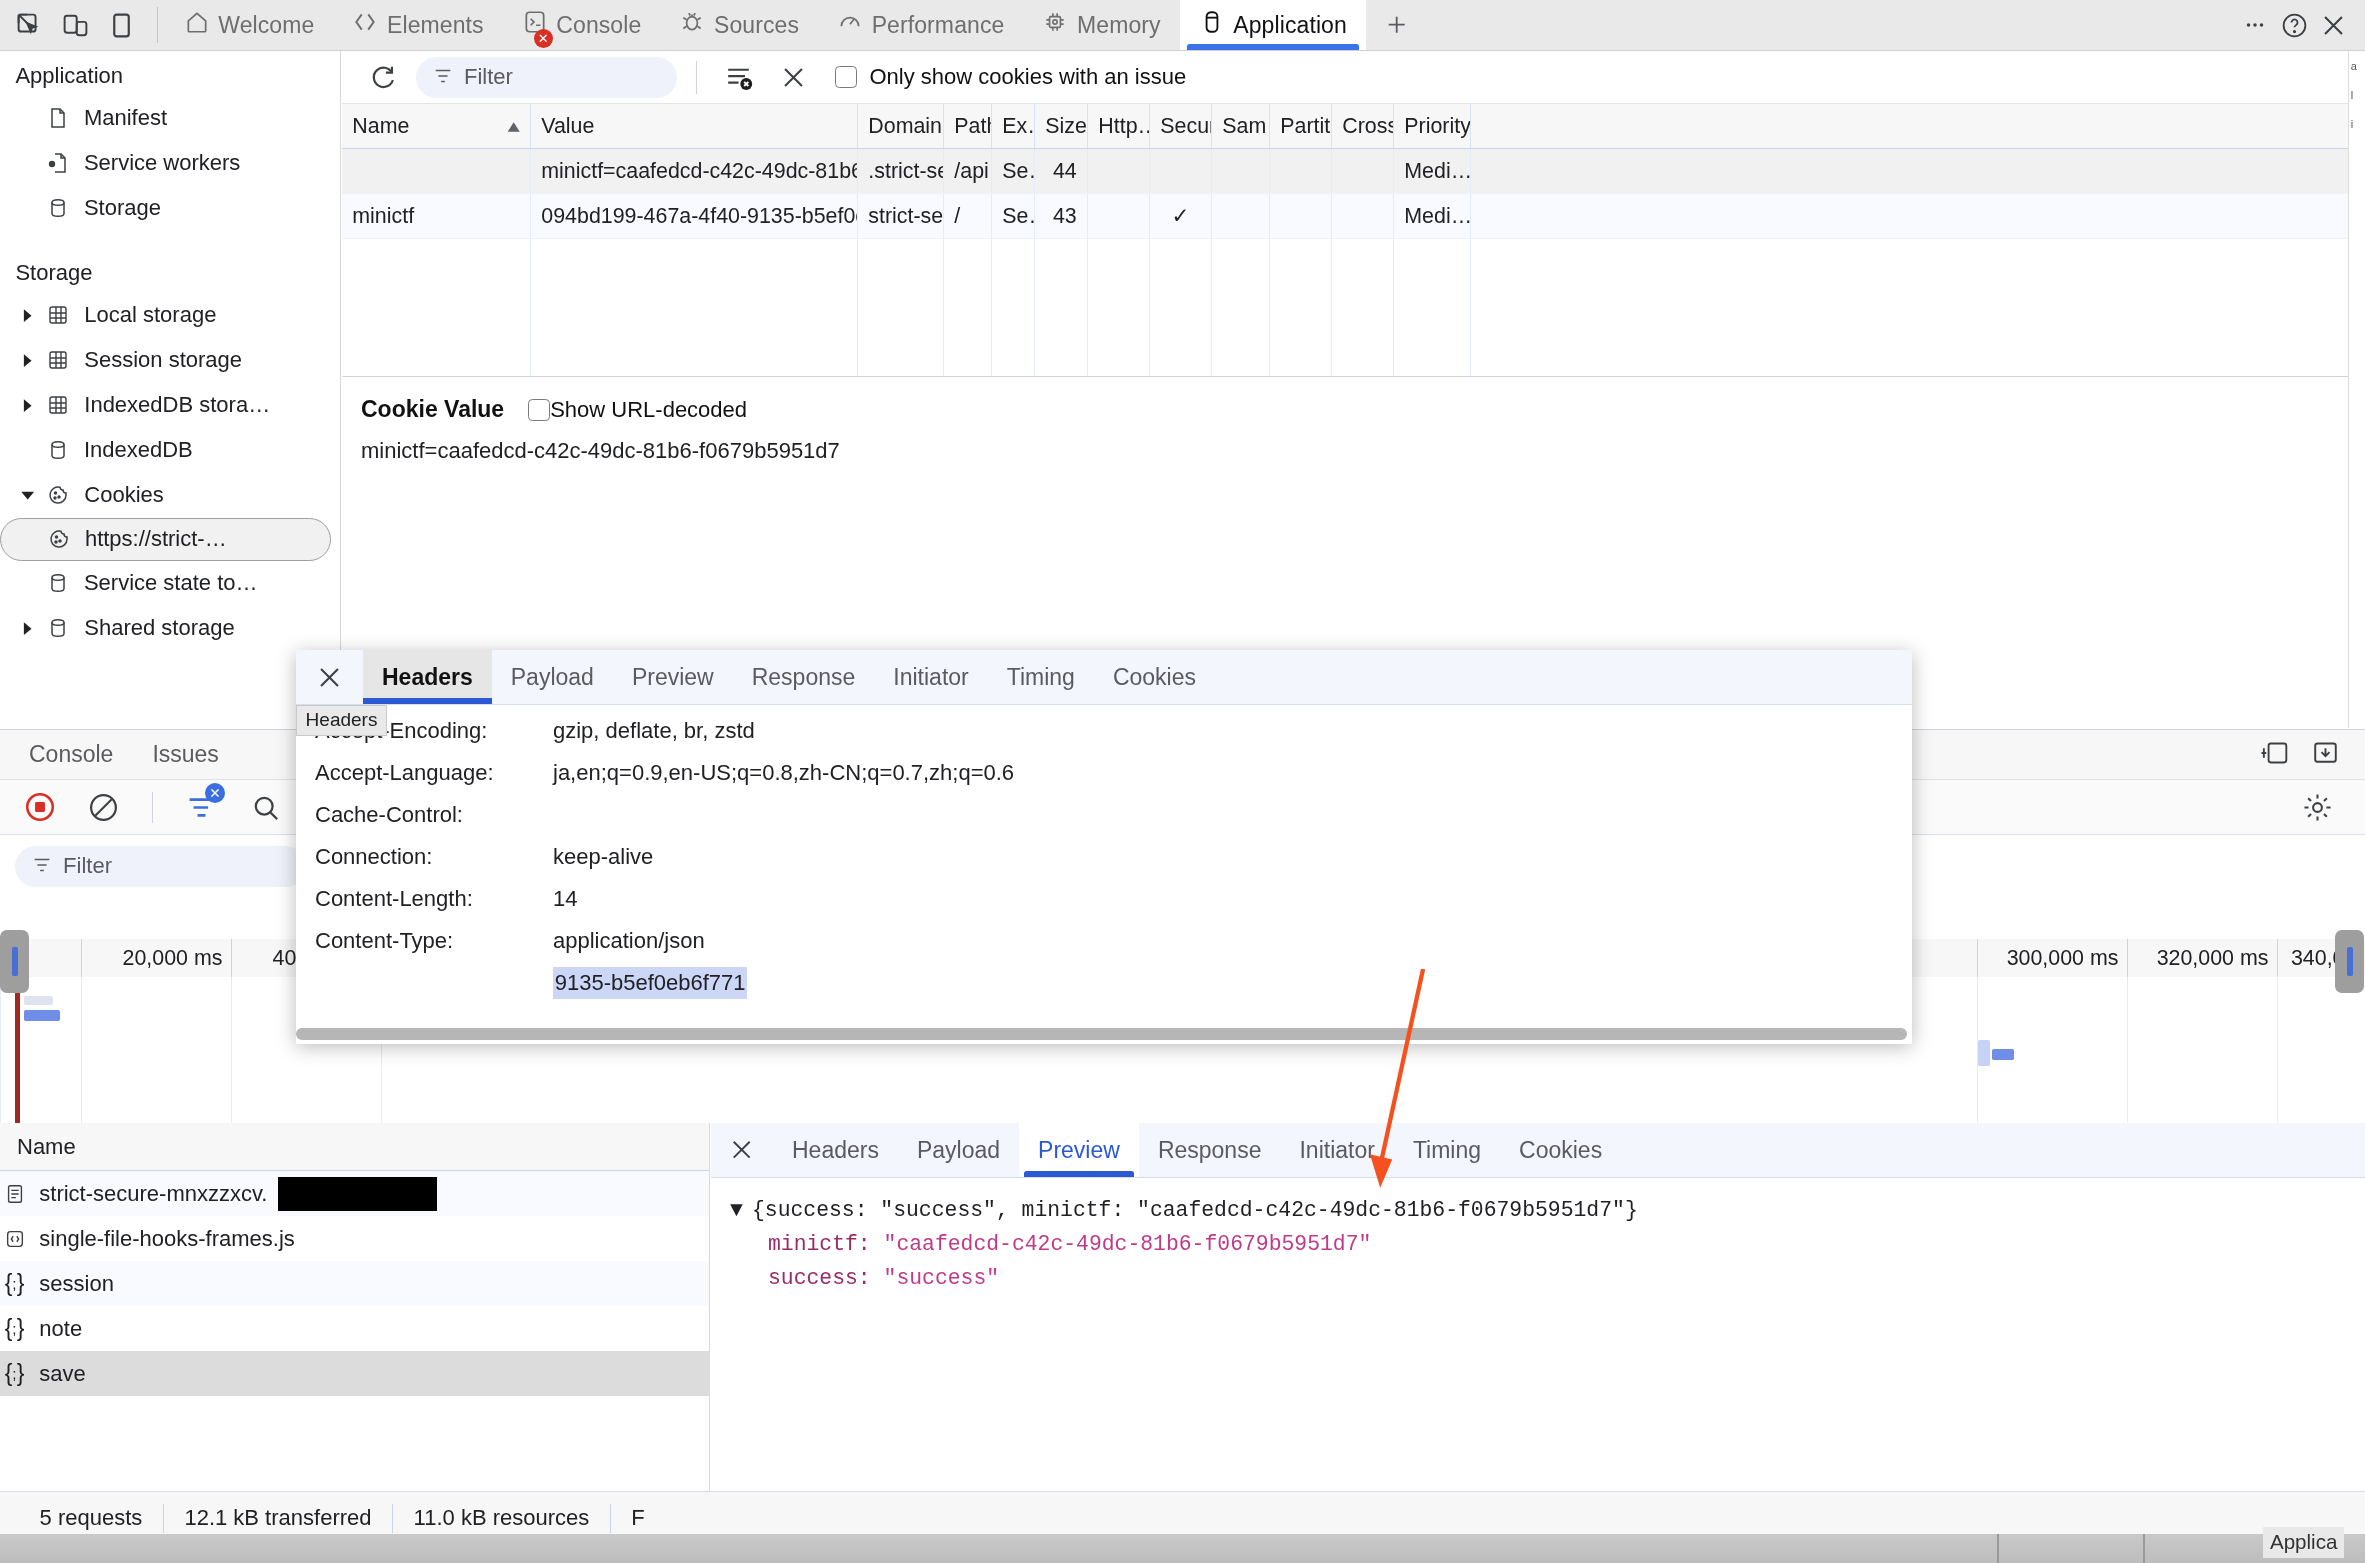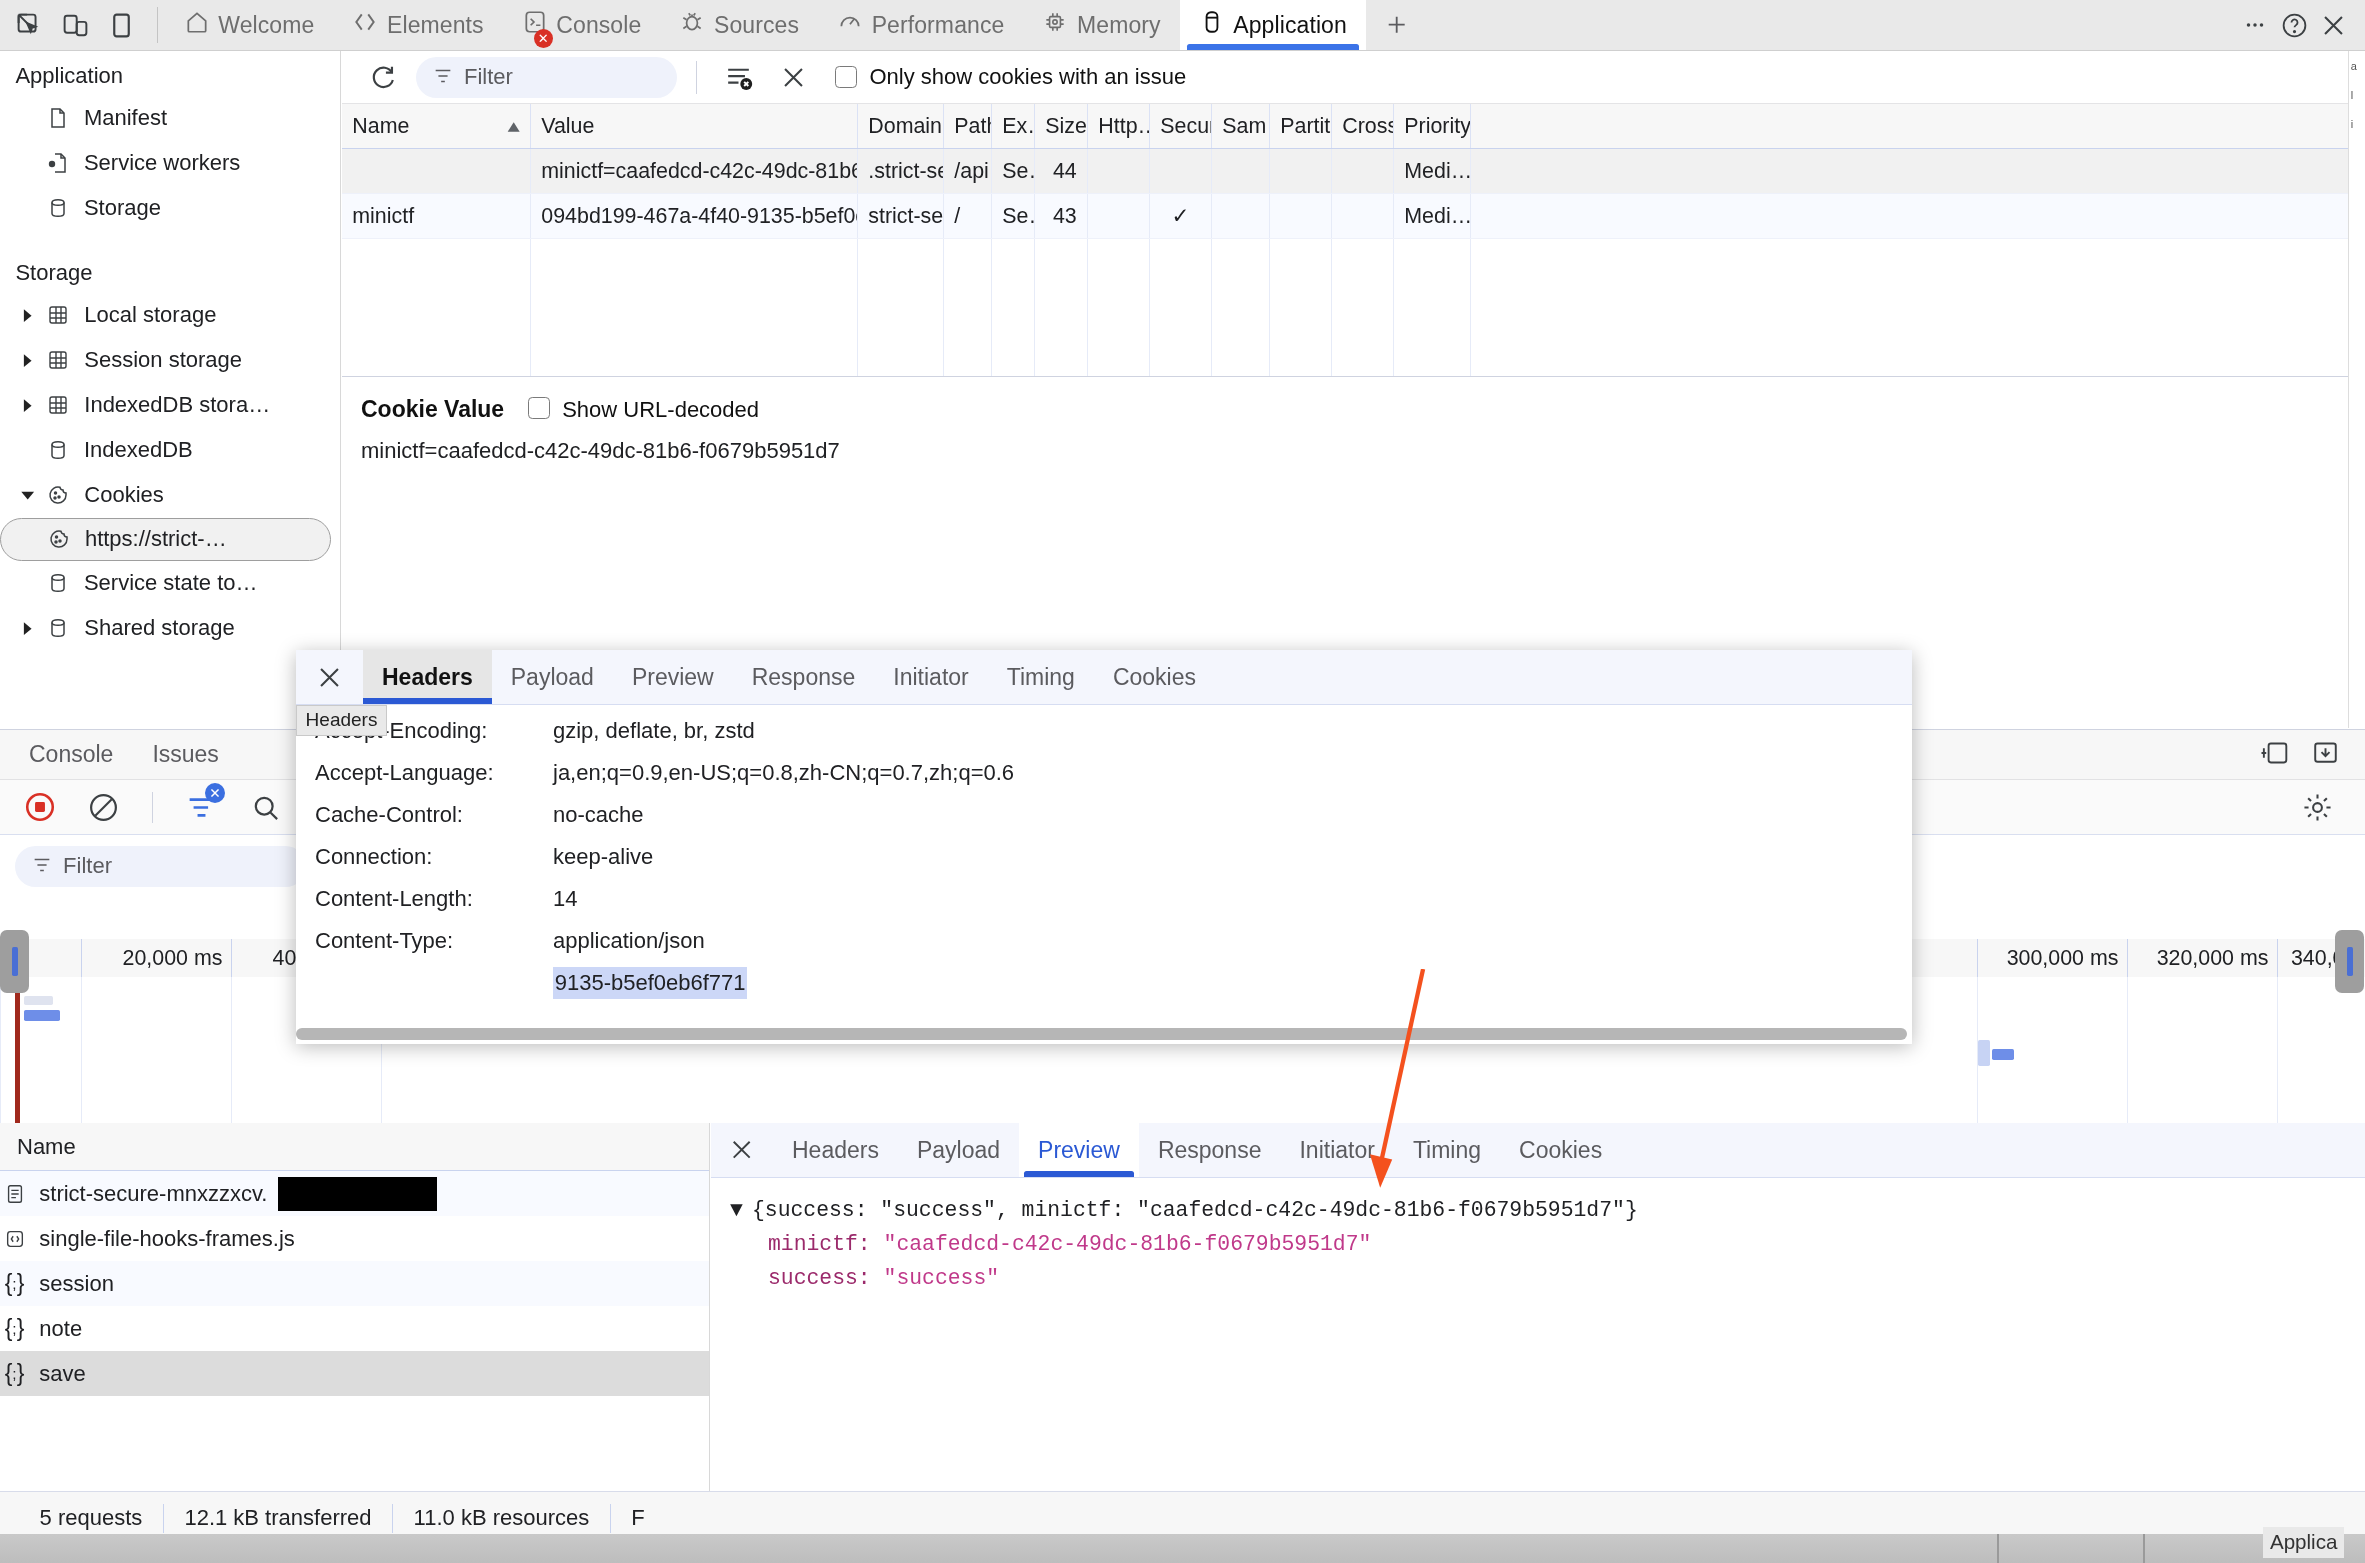--- a/index.html
+++ b/index.html
@@ -98,21 +98,21 @@
   .ck-row.r1 { background:#f8faff; }
   .td.num { justify-content:flex-end; }
   .td.ctr { justify-content:center; }
   .ck-fill { display:flex; height:137px; }
   .ck-fill .fc { border-right:0.9px solid #e6ebf8; }
 
   
   .cv-split { border-top:0.9px solid #cfd3e0; }
   .cv-head { display:flex; align-items:center; gap:24px; padding:19px 0 0 19px; }
   .cv-title { font-size:23px; font-weight:bold; color:#111; }
-  .cv-chk { display:flex; gap:12px; }
+  .cv-chk { display:flex; align-items:center; }
   .cv-chk .cklabel { font-size:22px; color:#111; }
   .cv-text { font-size:22px; color:#202124; padding:15.4px 0 0 19px; font-family:"Liberation Sans", sans-serif;}
 
   
   .drawer { position:absolute; left:0; top:729px; width:2366px; height:394px; background:#fff;
             border-top:0.9px solid #cfd3e0; }
   .drawer-tabs { height:50px; background:#f7f7f7; display:flex; align-items:center; padding-left:29px; gap:39px;
                  border-bottom:0.9px solid #e2e2e4; }
   .drawer-tabs .dtab { font-size:23px; color:#5b5b5f; }
   .drawer-tabs .dright { margin-left:auto; display:flex; align-items:center; gap:22px; padding-right:26px; }
@@ -797,21 +797,20 @@
       <div class="hdr-row">
         <span class="hdr-name">Accept-Encoding:</span>
         <span class="hdr-val">gzip, deflate, br, zstd</span>
       </div>
       <div class="hdr-row">
         <span class="hdr-name">Accept-Language:</span>
         <span class="hdr-val">ja,en;q=0.9,en-US;q=0.8,zh-CN;q=0.7,zh;q=0.6</span>
       </div>
       <div class="hdr-row">
         <span class="hdr-name">Cache-Control:</span>
-        <span class="hdr-val">no-cache</span>
       </div>
       <div class="hdr-row">
         <span class="hdr-name">Connection:</span>
         <span class="hdr-val">keep-alive</span>
       </div>
       <div class="hdr-row">
         <span class="hdr-name">Content-Length:</span>
         <span class="hdr-val">14</span>
       </div>
       <div class="hdr-row">

